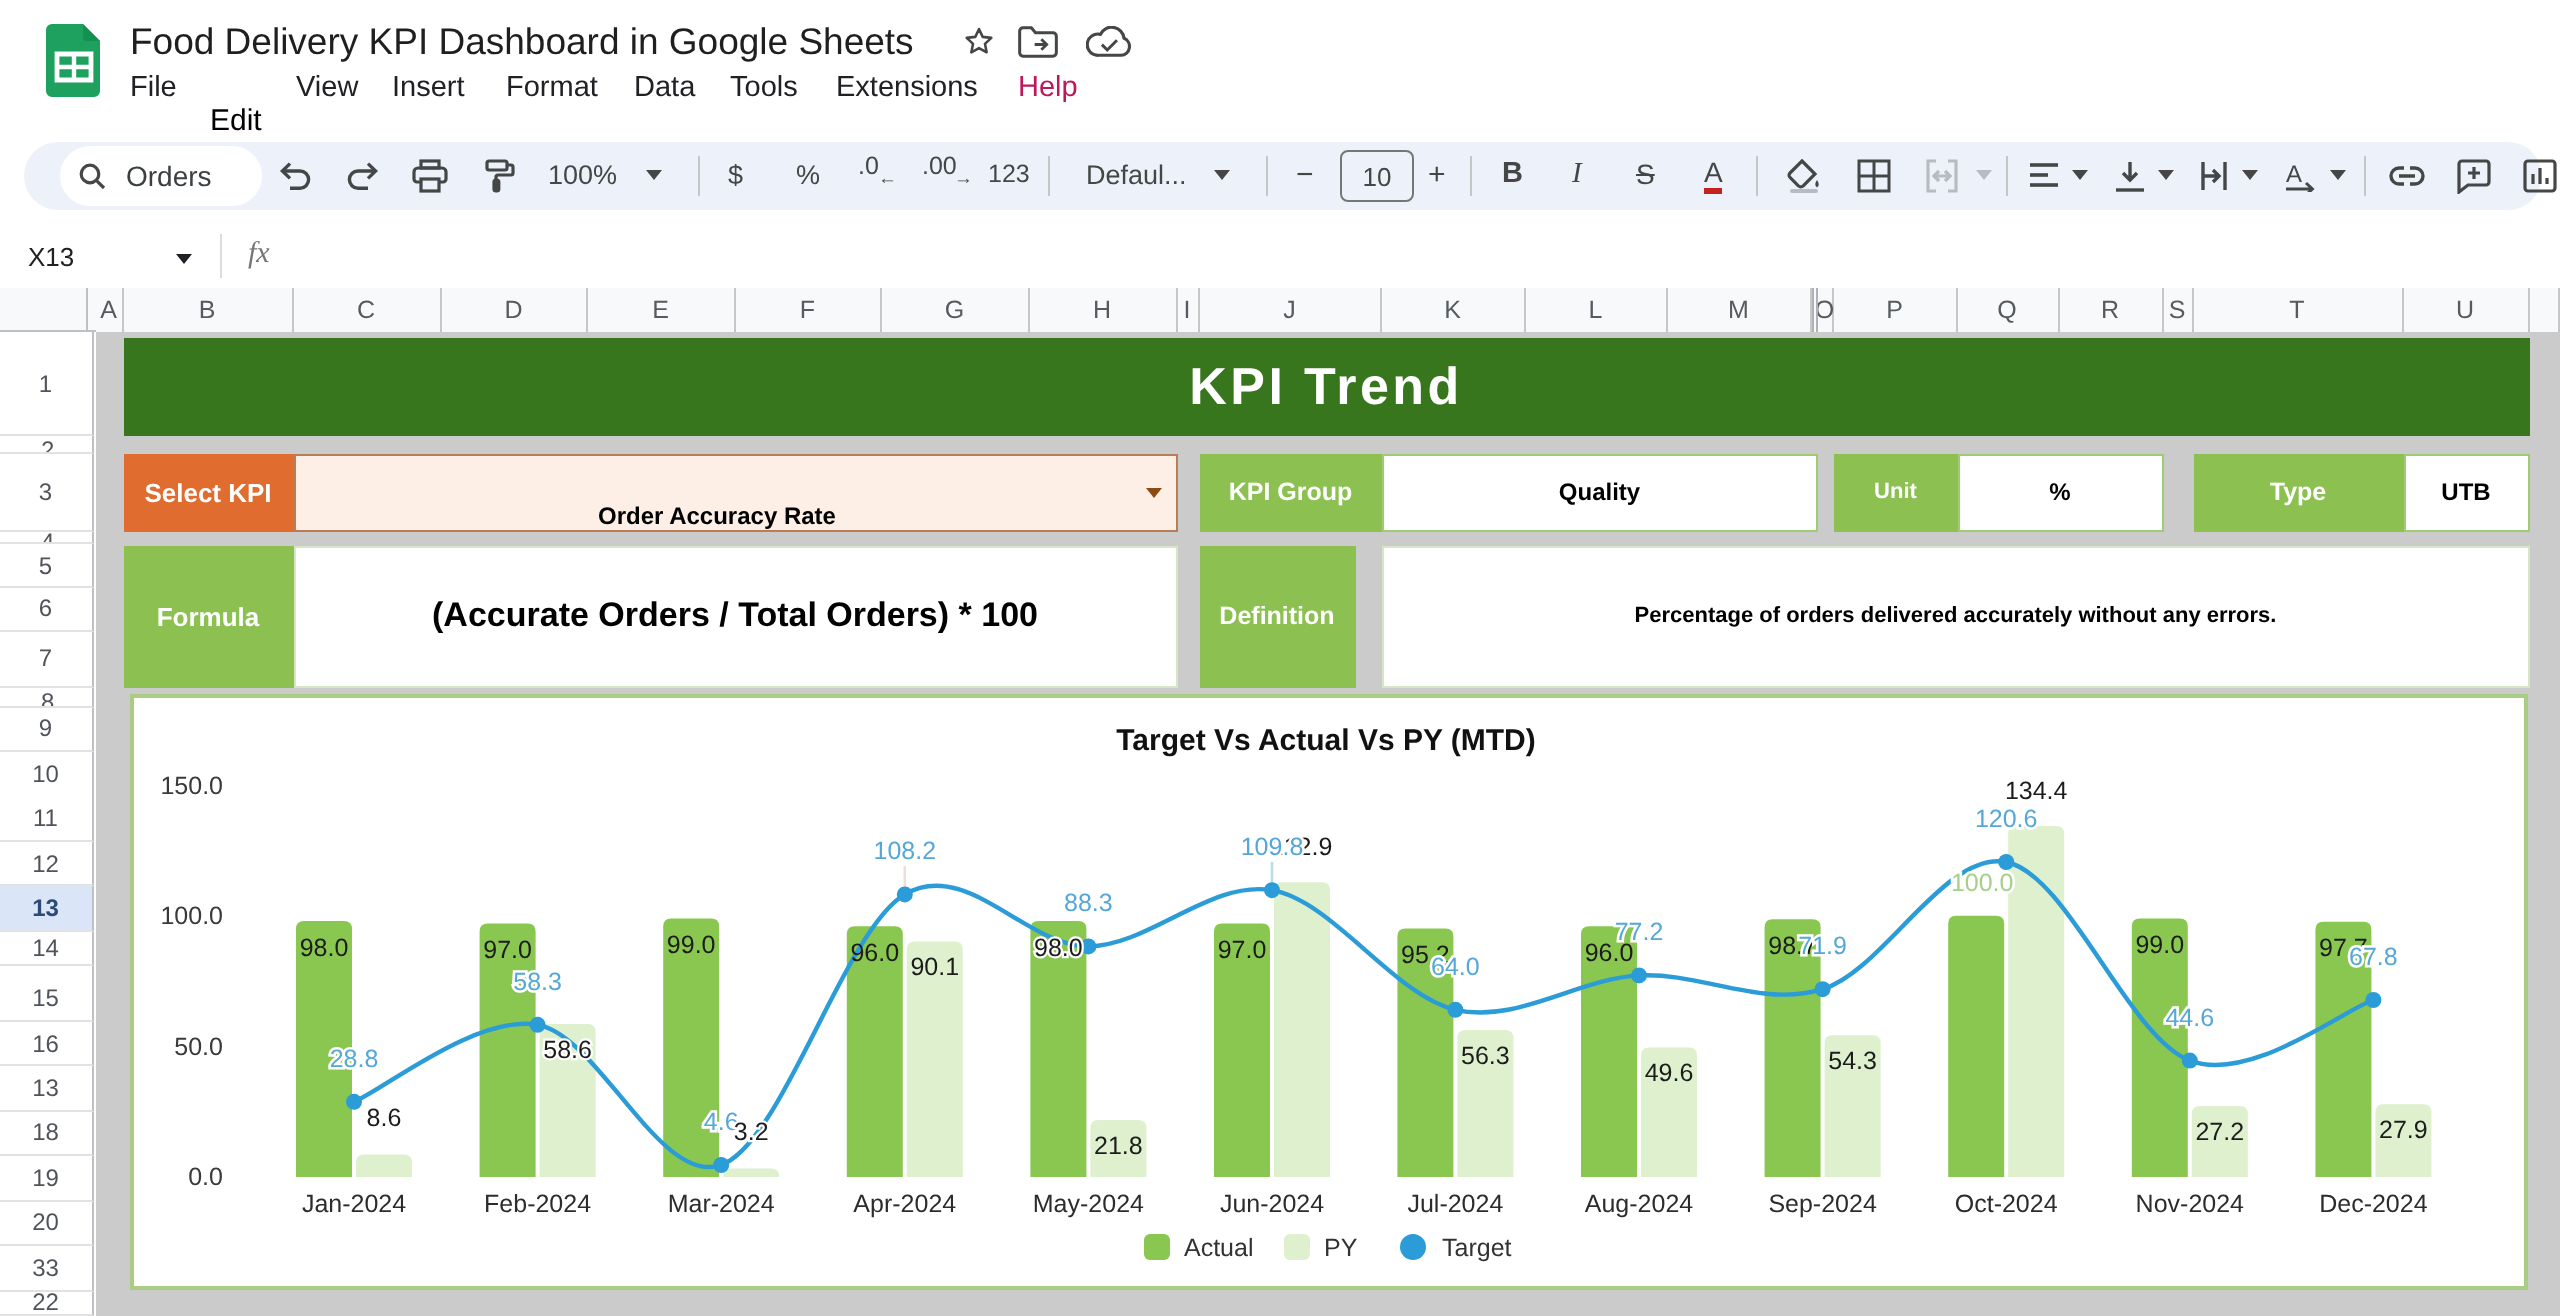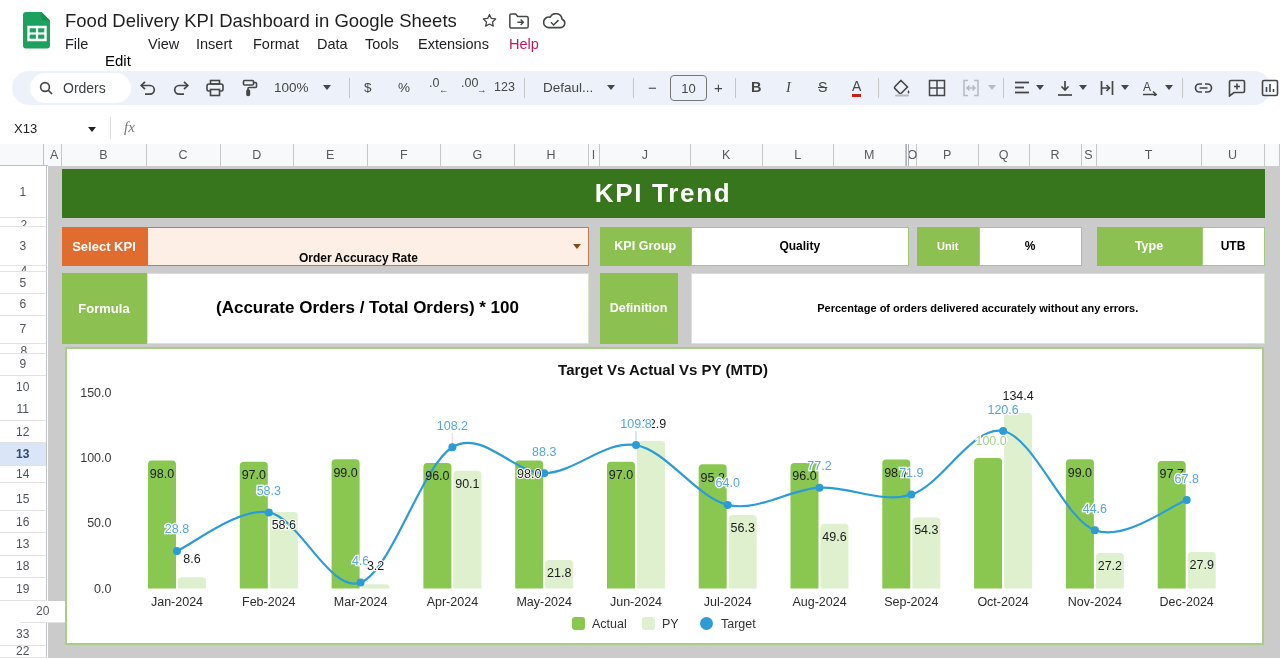--- a/index.html
+++ b/index.html
@@ -182,21 +182,21 @@
 <div class="rowh" style="top:376.0px;height:22.5px;border-bottom:1px solid #e2e2e2;">10</div>
 <div class="rowh" style="top:398.4px;height:22.5px;border-bottom:1px solid #e2e2e2;">11</div>
 <div class="rowh" style="top:420.9px;height:22.5px;border-bottom:1px solid #e2e2e2;">12</div>
 <div class="rowh" style="top:443.4px;height:22.5px;border-bottom:1px solid #e2e2e2;background:#dbe5f8;color:#2b4a77;font-weight:bold;">13</div>
 <div class="rowh" style="top:465.9px;height:17px;border-bottom:1px solid #e2e2e2;">14</div>
 <div class="rowh" style="top:488.3px;height:22.5px;border-bottom:1px solid #e2e2e2;">15</div>
 <div class="rowh" style="top:510.8px;height:22.5px;border-bottom:1px solid #e2e2e2;">16</div>
 <div class="rowh" style="top:533.3px;height:22.5px;border-bottom:1px solid #e2e2e2;">13</div>
 <div class="rowh" style="top:555.7px;height:22.5px;border-bottom:1px solid #e2e2e2;">18</div>
 <div class="rowh" style="top:578.2px;height:22.5px;border-bottom:1px solid #e2e2e2;">19</div>
-<div class="rowh" style="top:600.7px;height:22.5px;border-bottom:1px solid #e2e2e2;margin-left:20px;">20</div>
+<div class="rowh" style="top:600.7px;height:22.5px;border-bottom:1px solid #e2e2e2;">20</div>
 <div class="rowh" style="top:623.1px;height:22.5px;border-bottom:1px solid #e2e2e2;">33</div>
 <div class="rowh" style="top:645.6px;height:12.4px;border-bottom:1px solid #e2e2e2;">22</div>
 <div style="position:absolute;left:0;top:218.3px;width:46.5px;height:9.1px;background:#fff;border-bottom:1px solid #e2e2e2;border-right:1px solid #bdc1c6;overflow:hidden;color:#50545a;font-size:12px">
     <div style="position:absolute;left:20.5px;top:-0.5px">2</div>
   </div>
 <div style="position:absolute;left:0;top:265.6px;width:46.5px;height:6.9px;background:#fff;border-bottom:1px solid #e2e2e2;border-right:1px solid #bdc1c6;overflow:hidden;color:#50545a;font-size:12px">
     <div style="position:absolute;left:20.5px;top:-1.6px">4</div>
   </div>
 <div style="position:absolute;left:0;top:343.5px;width:46.5px;height:10.0px;background:#fff;border-bottom:1px solid #e2e2e2;border-right:1px solid #bdc1c6;overflow:hidden;color:#50545a;font-size:12px">
     <div style="position:absolute;left:20.5px;top:0.0px">8</div>

